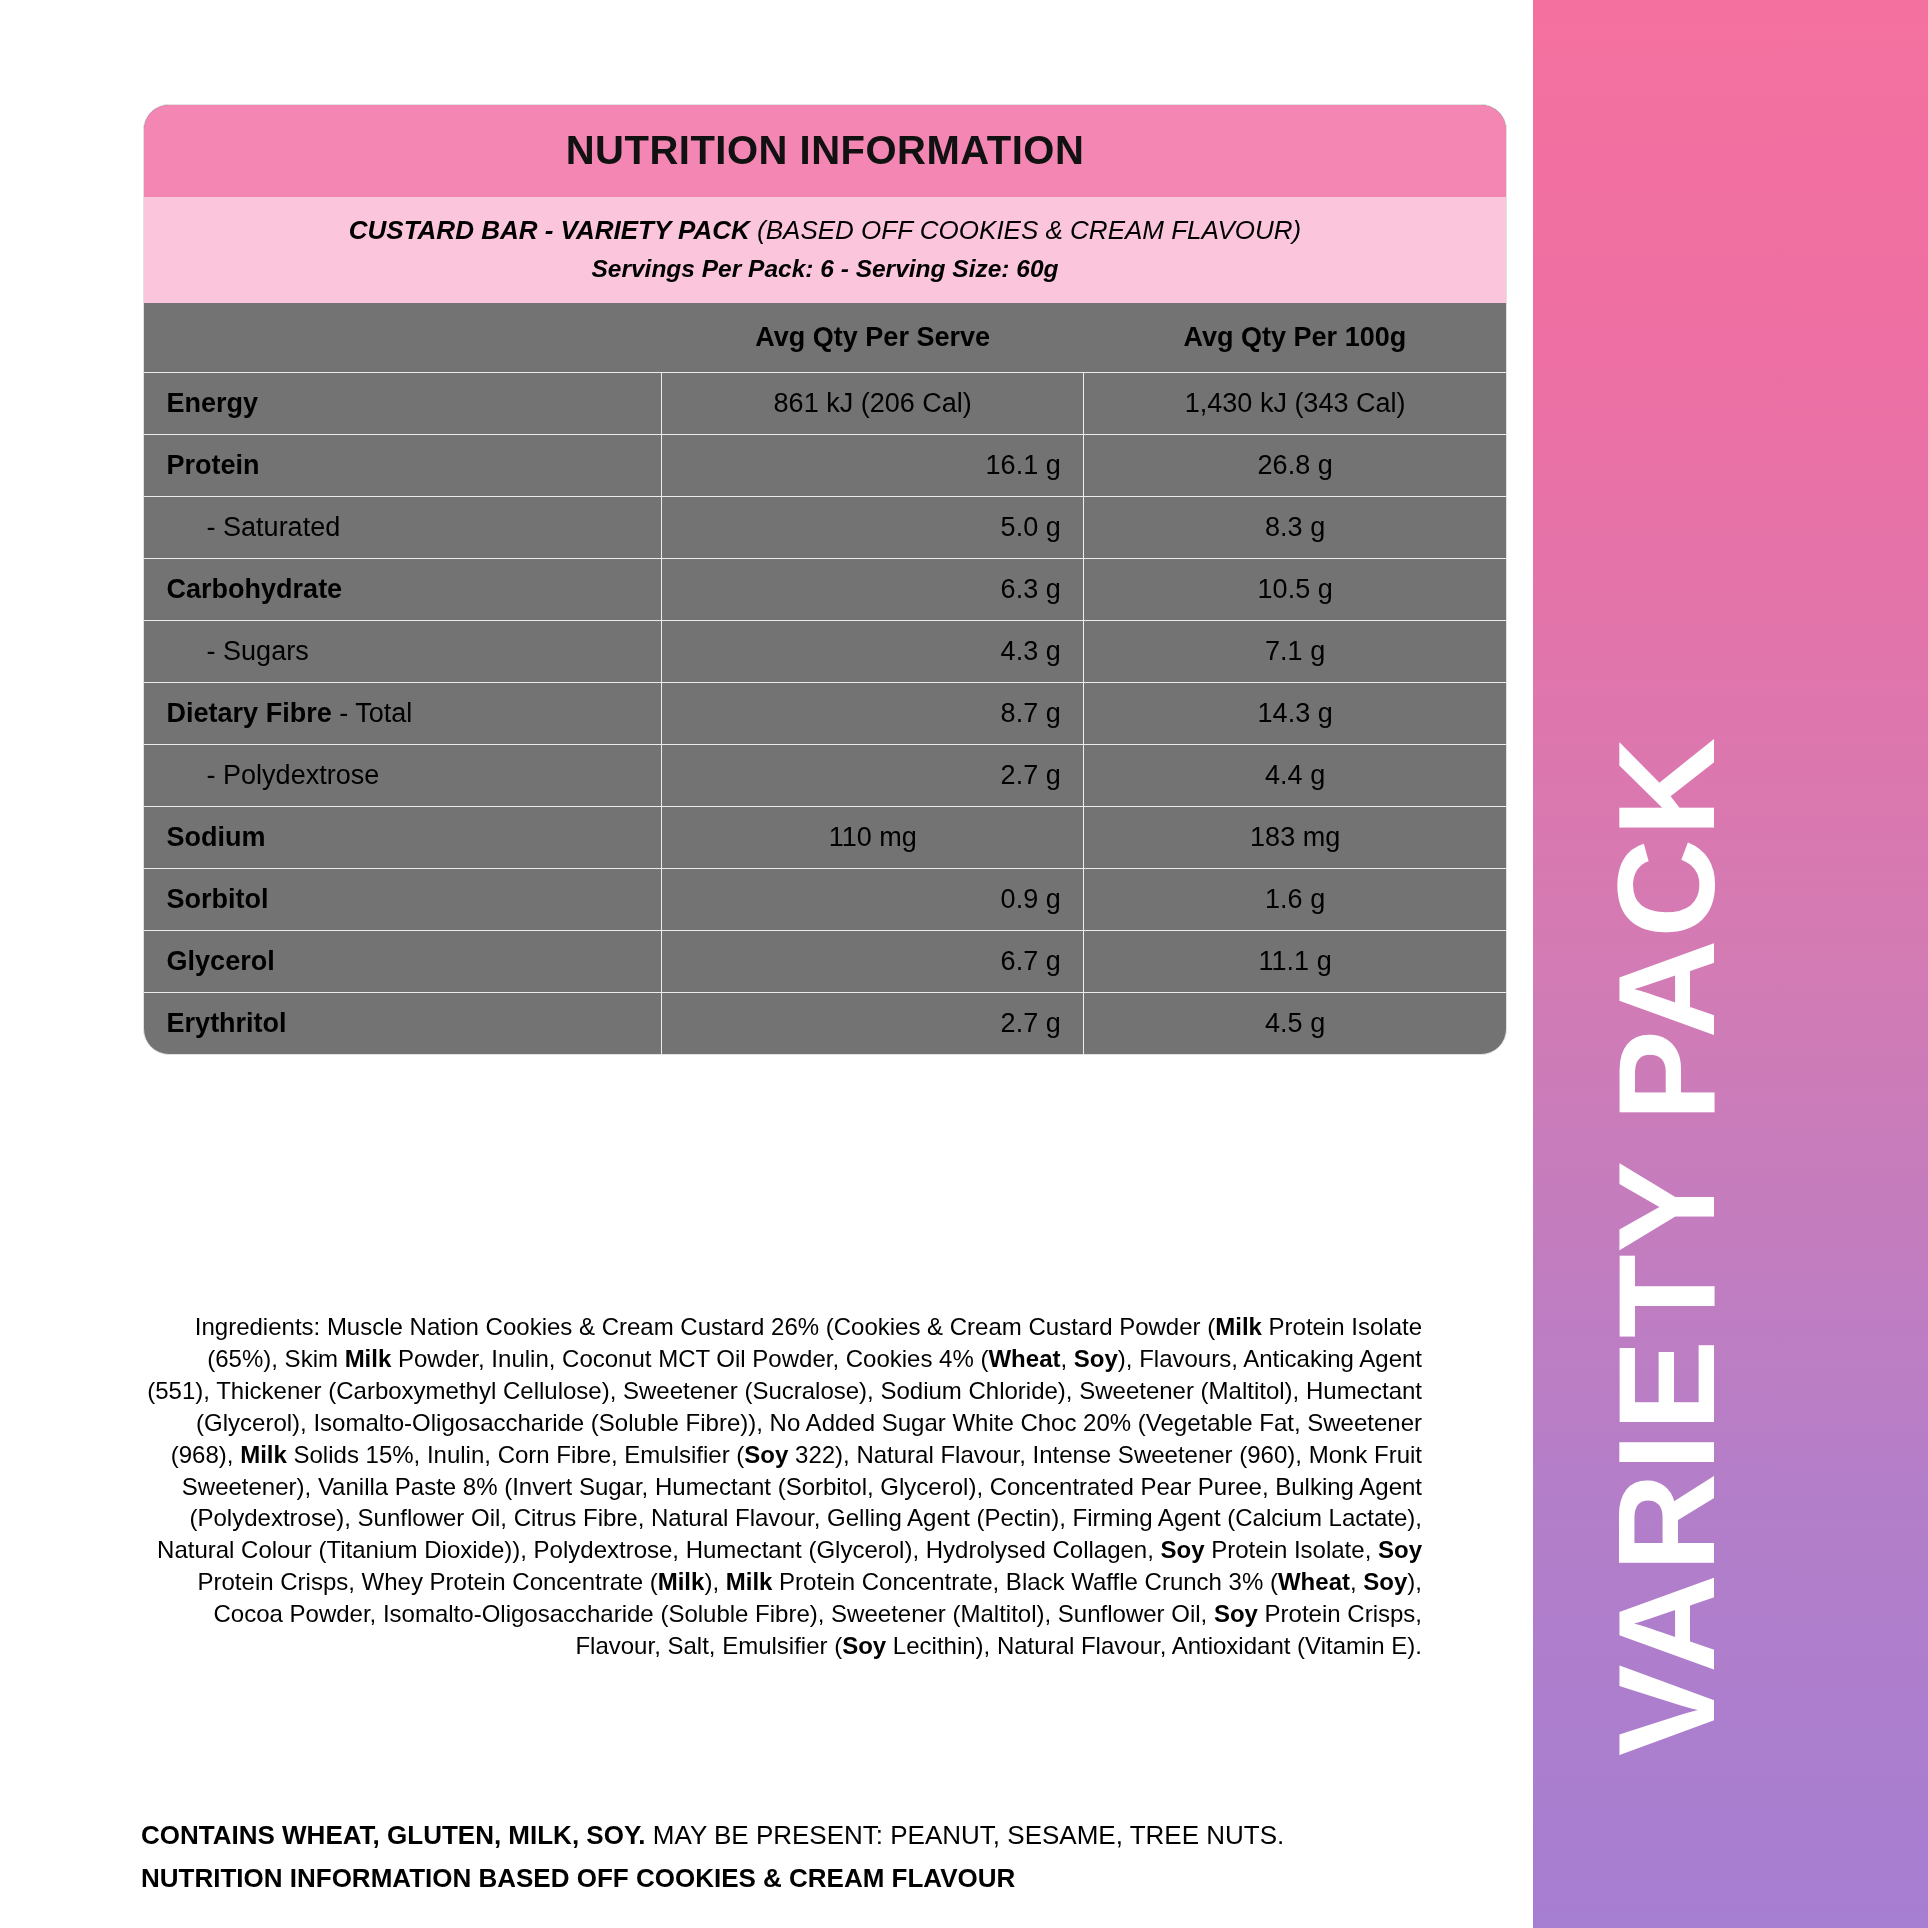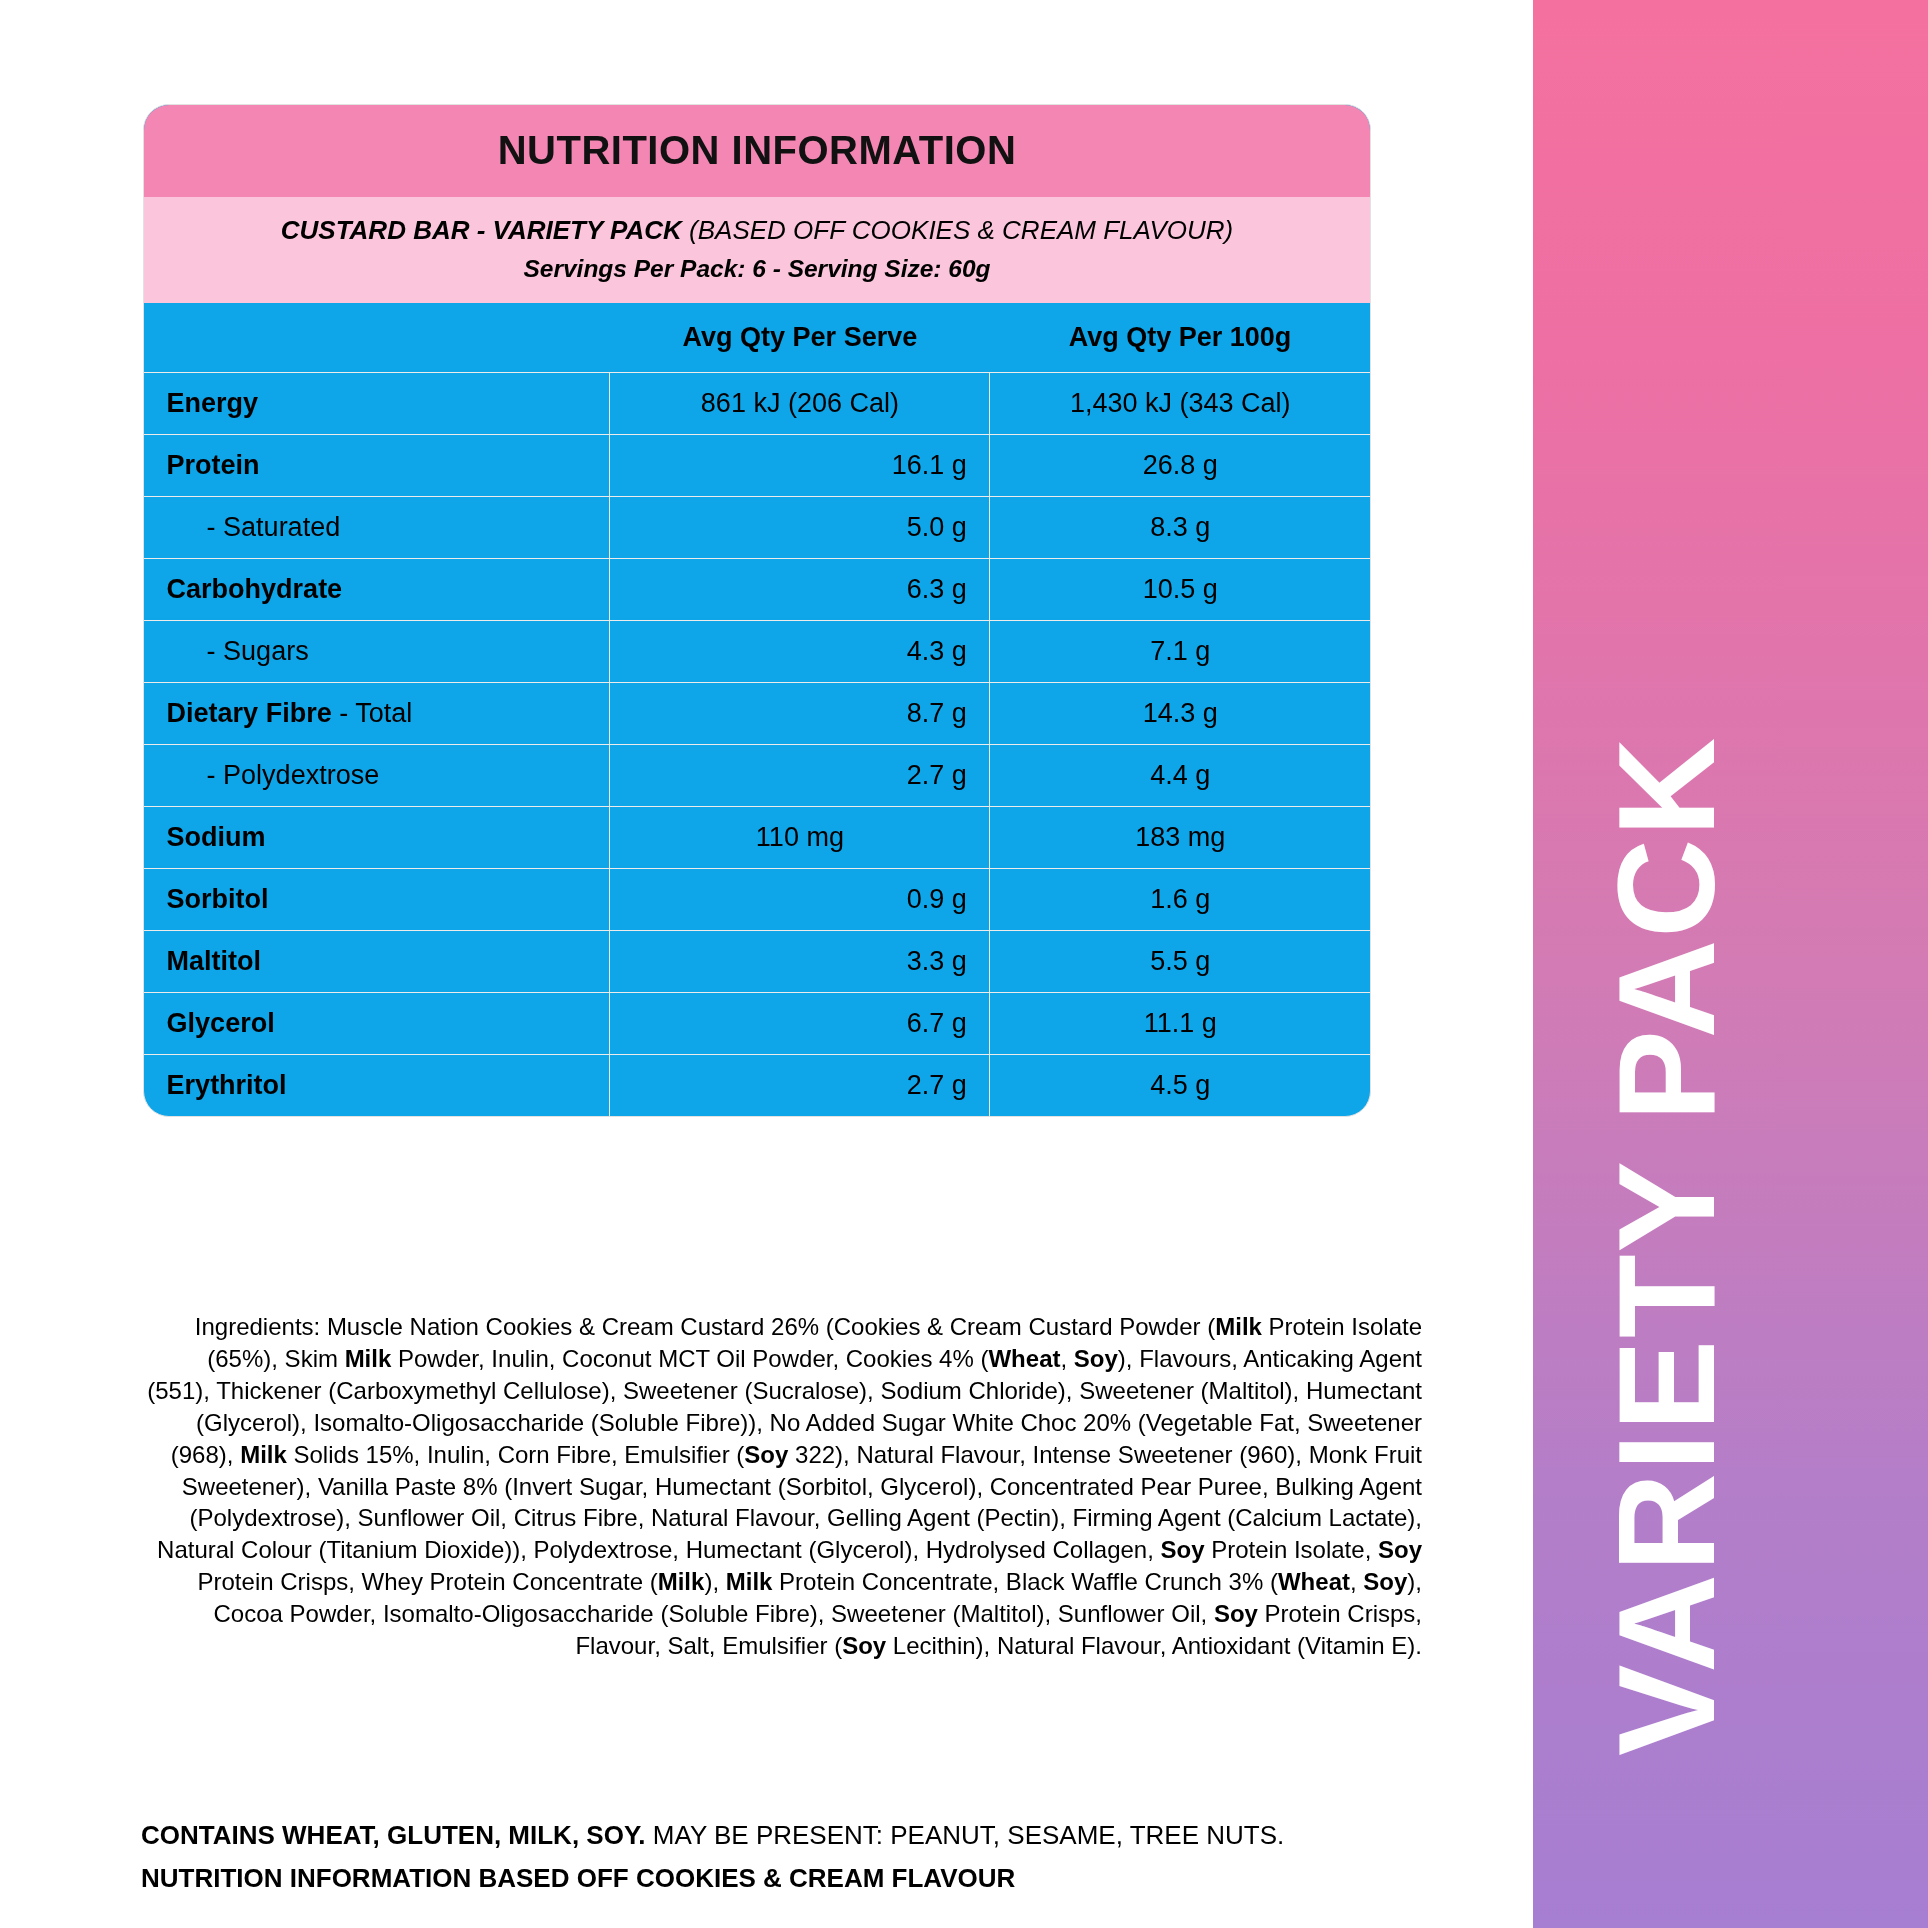--- a/index.html
+++ b/index.html
@@ -47,25 +47,25 @@
     width: 1533px;
     height: 1928px;
     padding: 0;
   }
 
   
   #nutrition-panel {
     position: absolute;
     left: 143px;
     top: 104px;
-    width: 1228px;
+    width: 1364px;
     border-radius: 26px;
     overflow: hidden;
     border: 0.9px solid #e2e2e2;
-    background: #0ea5e9;
+    background: #737373;
   }
 
   #panel-title {
     background: #f386b3;
     color: #111111;
     text-align: center;
     font-size: 40px;
     font-weight: 800;
     letter-spacing: 0.5px;
     padding: 22.6px 0 24.5px 0;
@@ -210,25 +210,20 @@
             <td class="label"><span><span class="b">Sodium</span></span></td>
             <td class="val-serve val-center">110 mg</td>
             <td class="val-100 val-center">183 mg</td>
           </tr>
           <tr>
             <td class="label"><span><span class="b">Sorbitol</span></span></td>
             <td class="val-serve">0.9 g</td>
             <td class="val-100">1.6 g</td>
           </tr>
           <tr>
-            <td class="label"><span><span class="b">Maltitol</span></span></td>
-            <td class="val-serve">3.3 g</td>
-            <td class="val-100">5.5 g</td>
-          </tr>
-          <tr>
             <td class="label"><span><span class="b">Glycerol</span></span></td>
             <td class="val-serve">6.7 g</td>
             <td class="val-100">11.1 g</td>
           </tr>
           <tr class="last">
             <td class="label"><span><span class="b">Erythritol</span></span></td>
             <td class="val-serve">2.7 g</td>
             <td class="val-100">4.5 g</td>
           </tr>
         </tbody>

